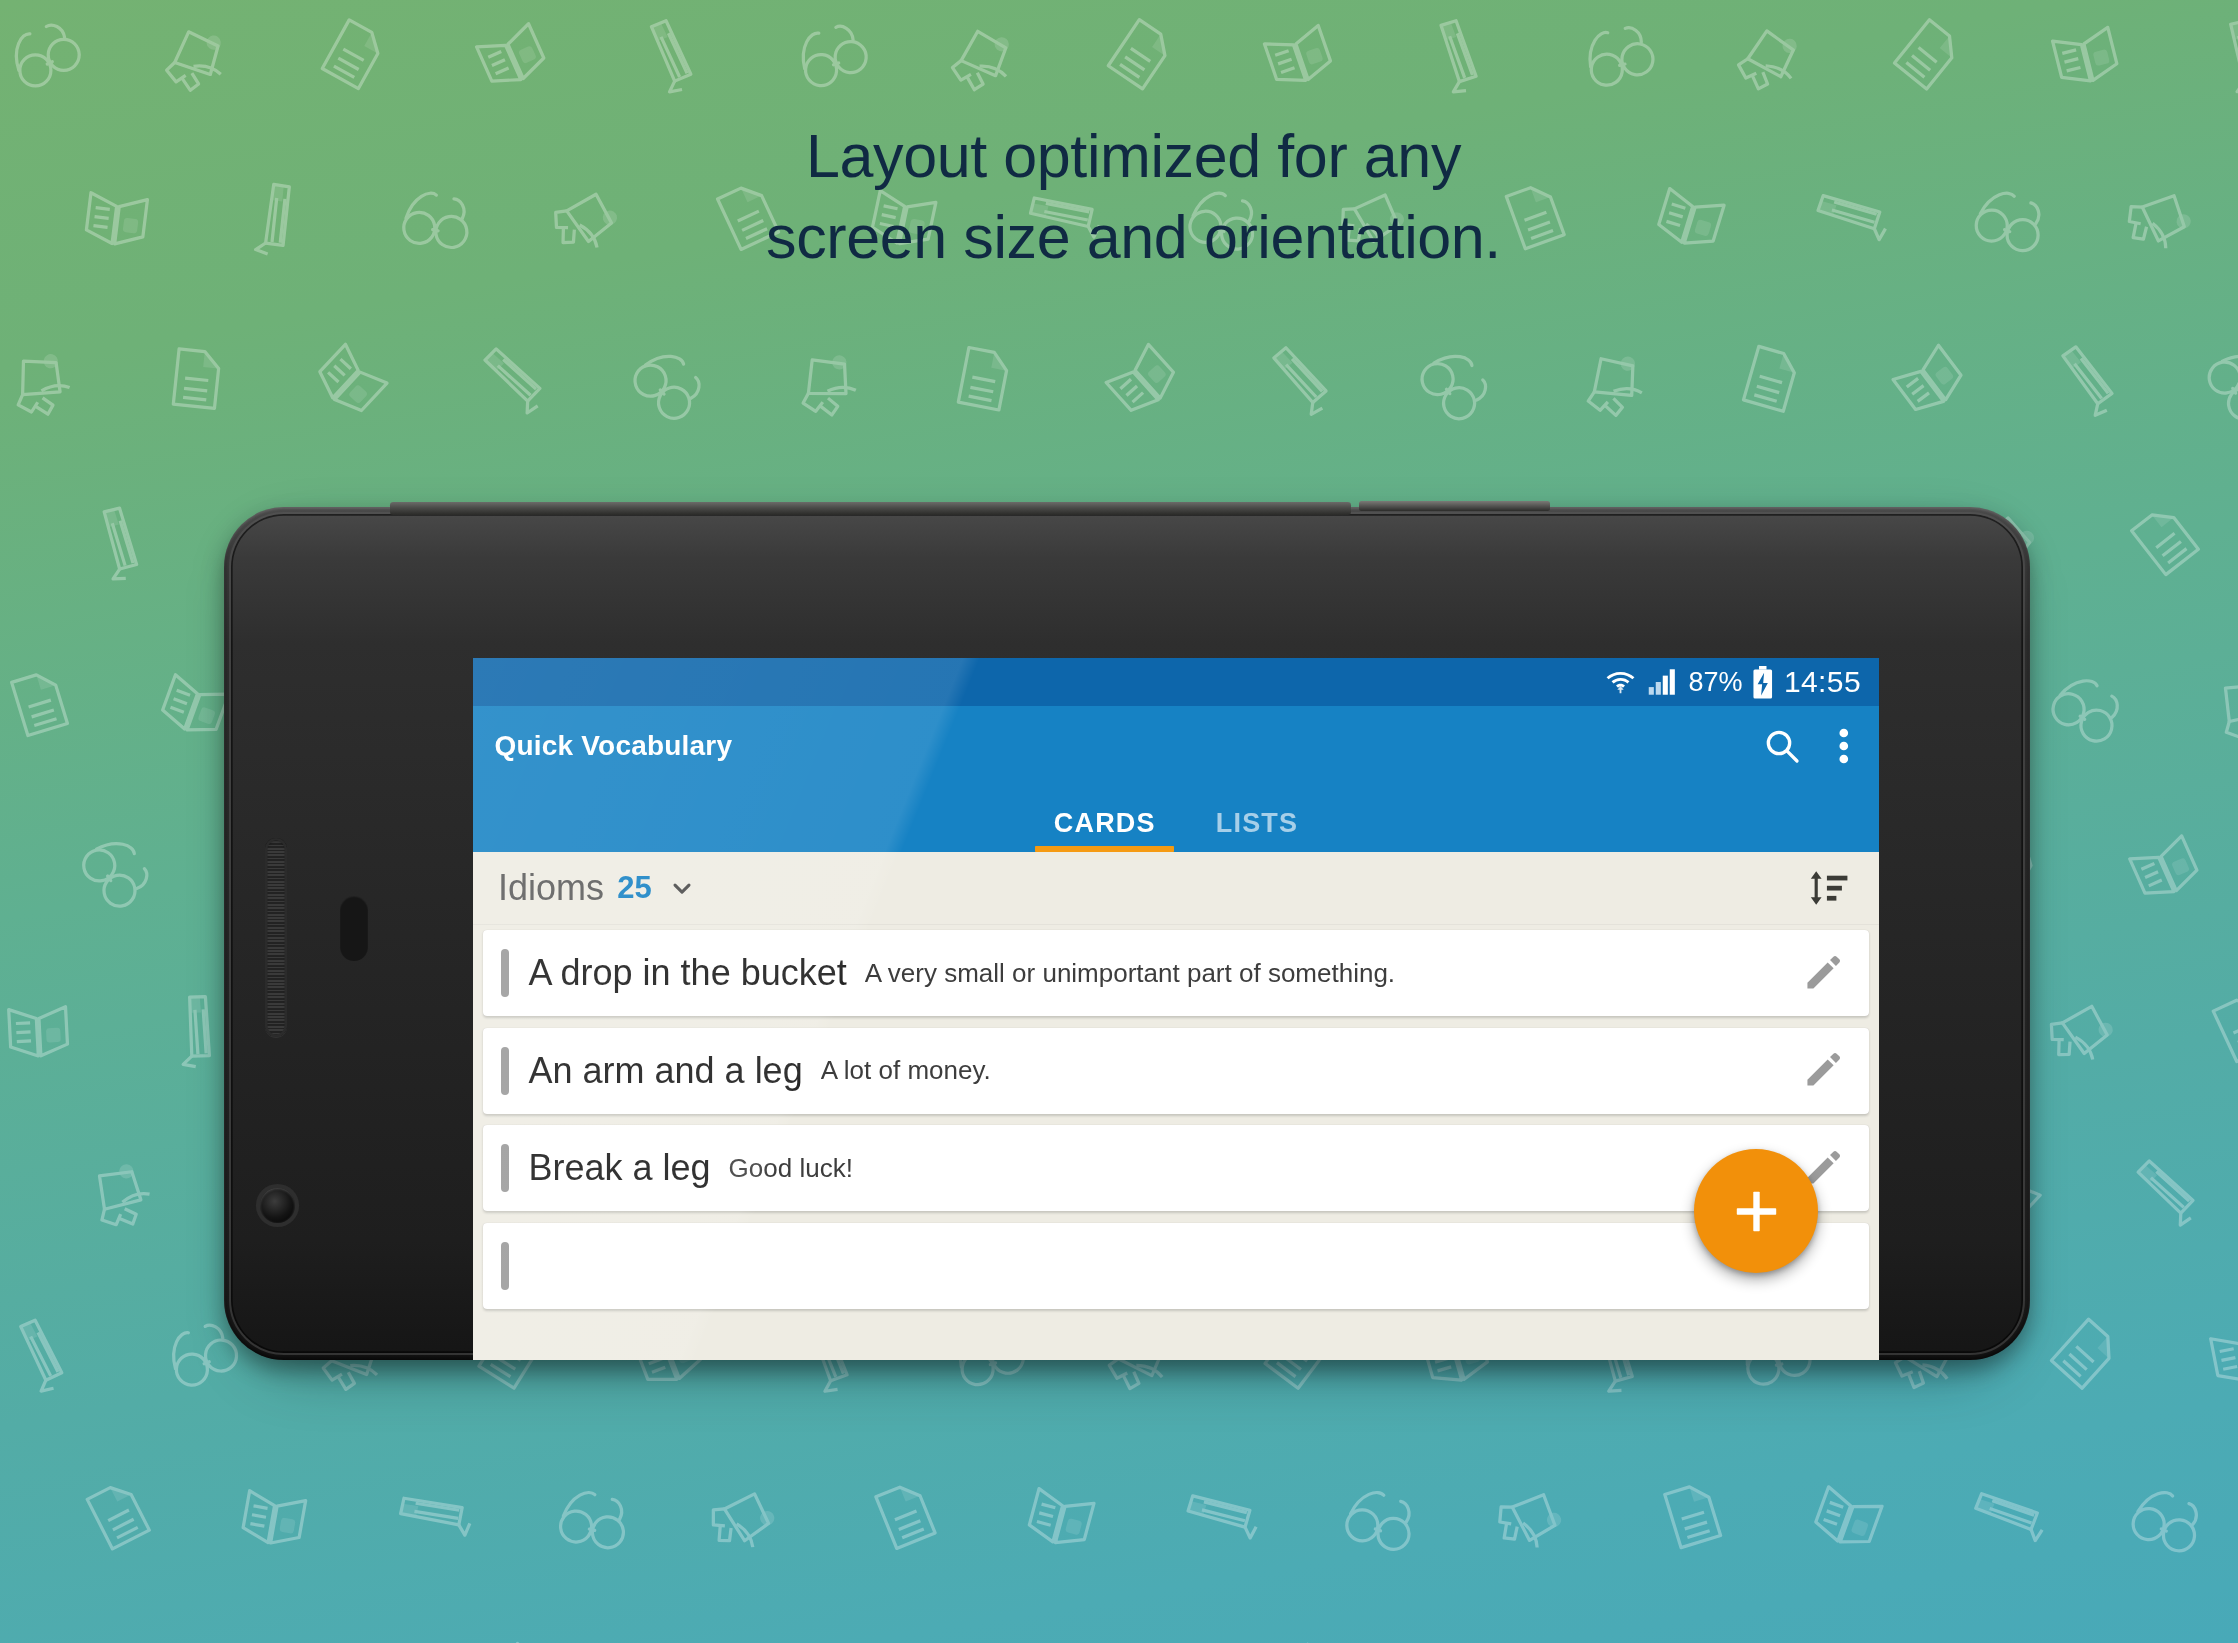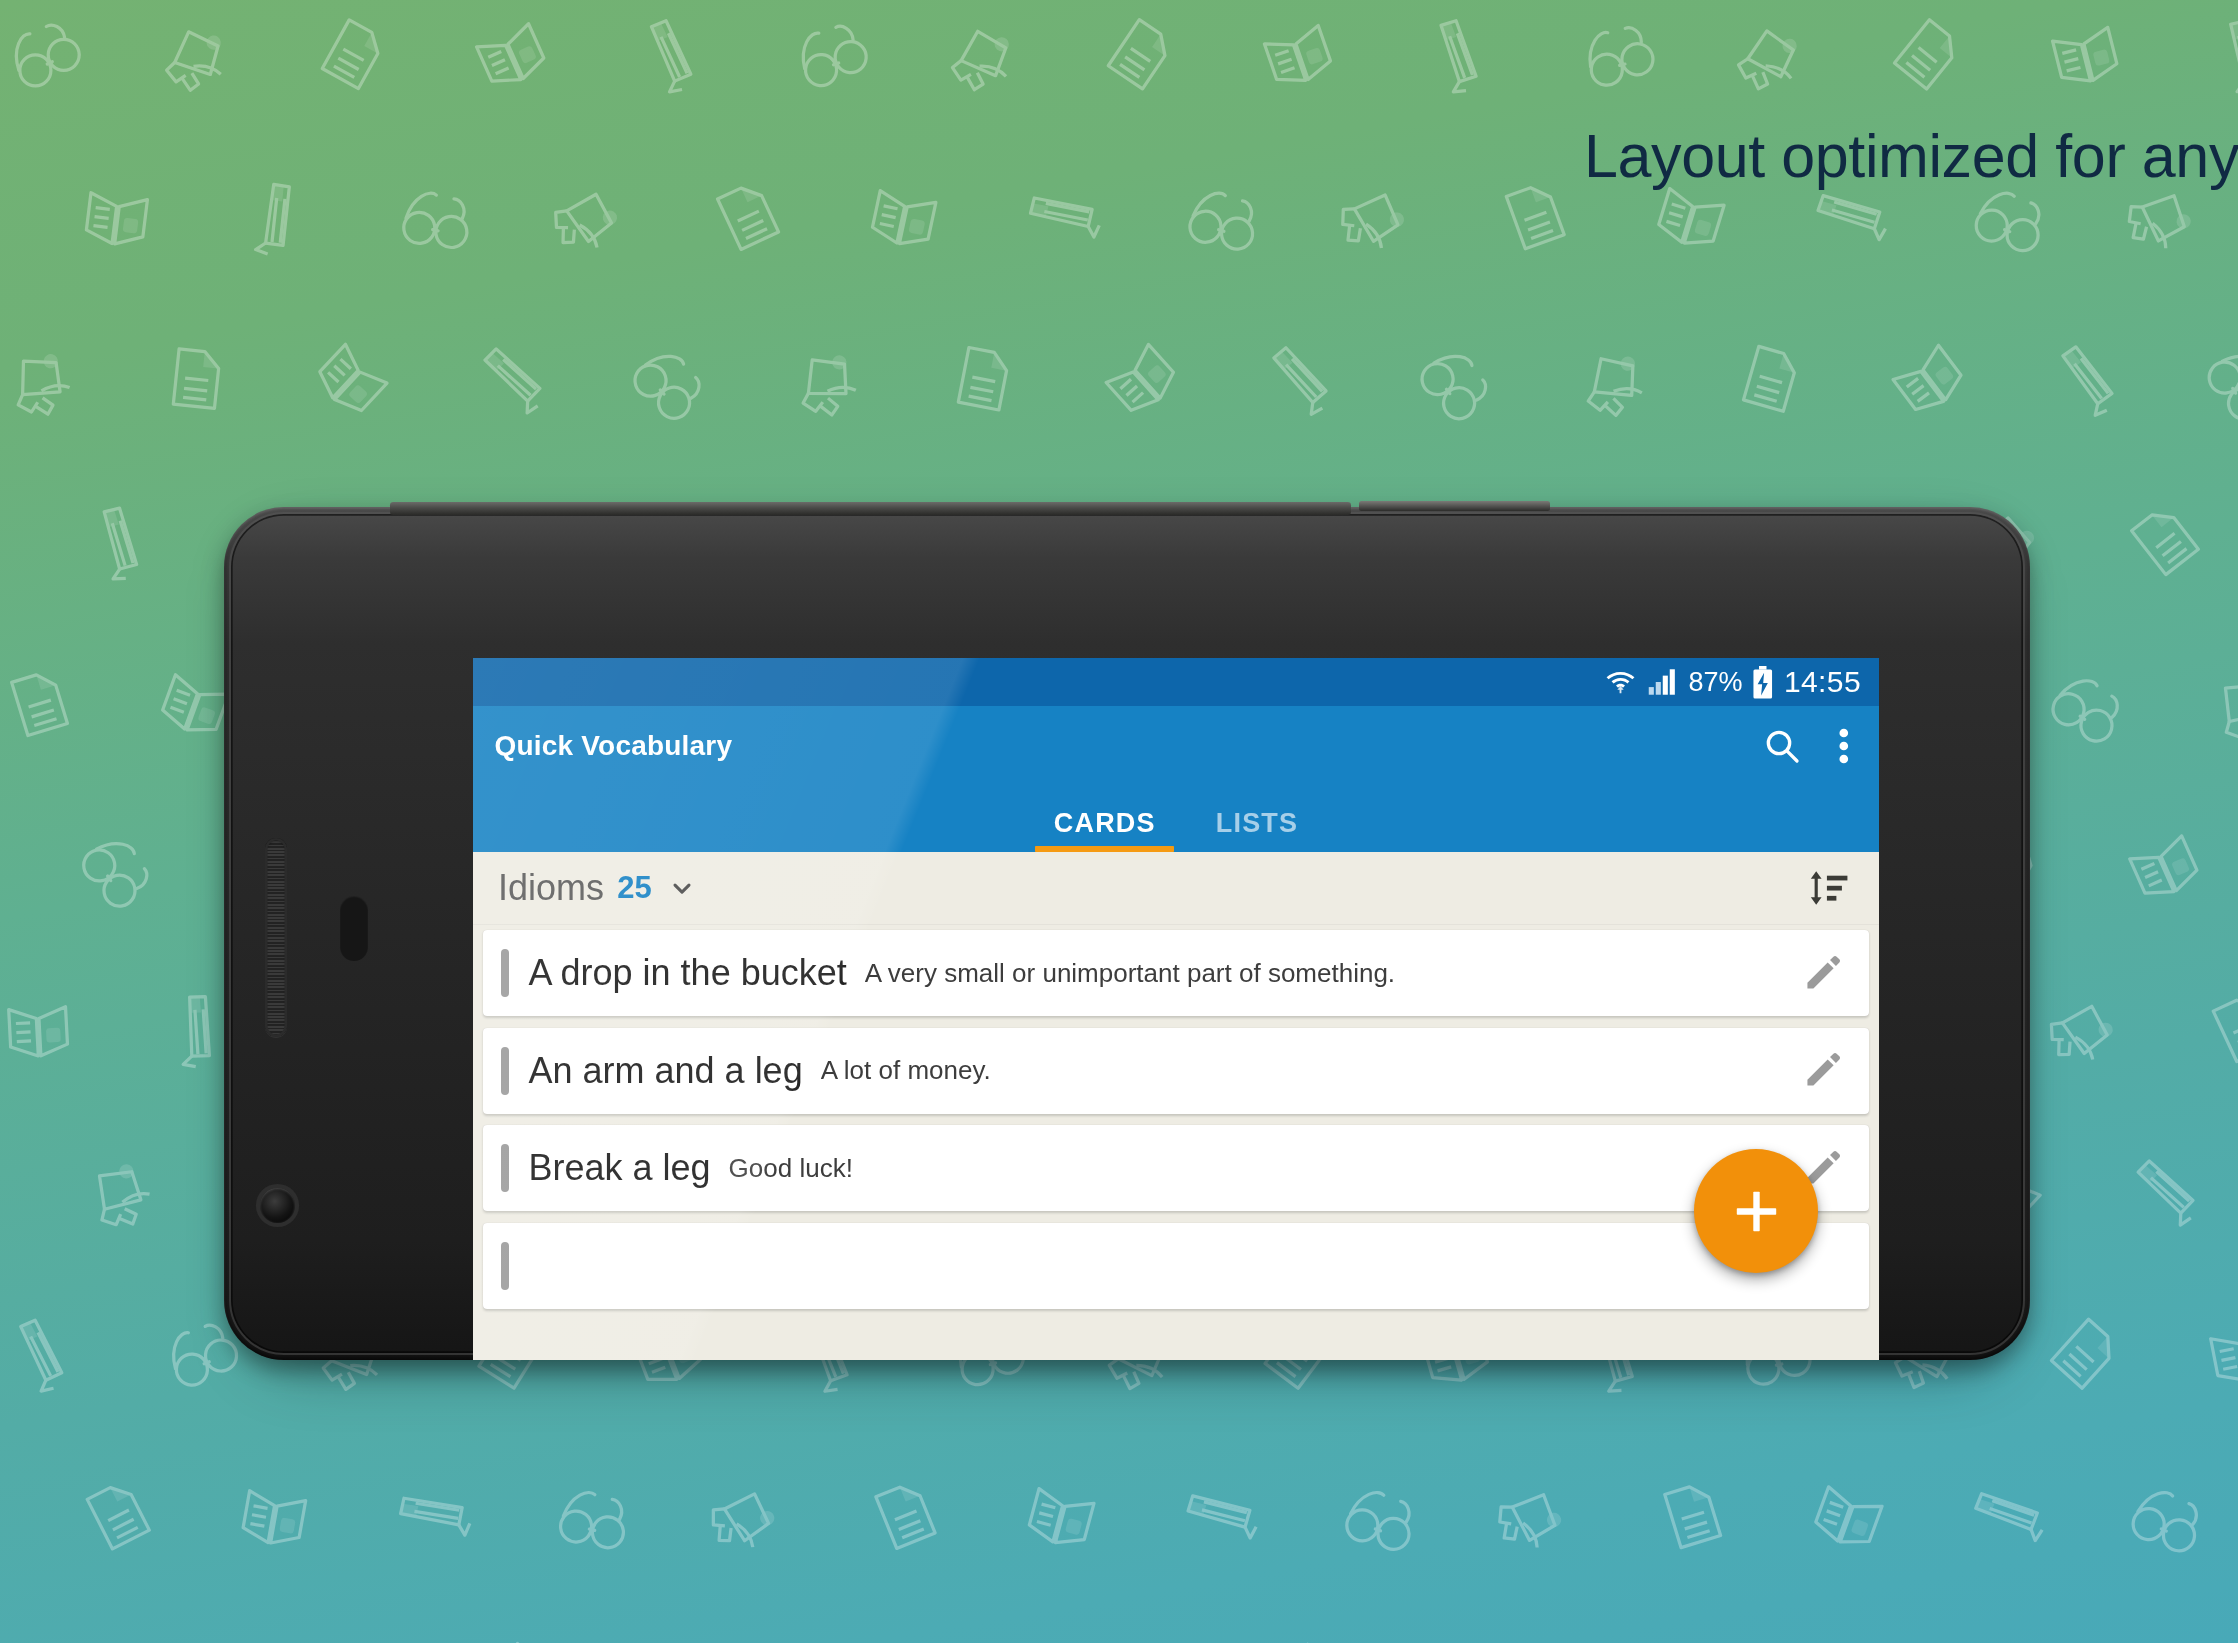--- a/index.html
+++ b/index.html
@@ -9,21 +9,21 @@
     position:relative;
     background: linear-gradient(170deg, #74b272 0%, #6eb177 18%, #5fb091 45%, #53aca6 70%, #4cabb4 88%, #48a9b8 100%);
   }
 
   
   #bg-pattern { position:absolute; inset:0; z-index:0; opacity:.30; pointer-events:none; }
 
   
   .headline {
     position:absolute; top:116px; left:0; width:2239px;
-    text-align:right; z-index:3;
+    text-align:center; z-index:3;
     color:#102a43;
     font-size:61px; line-height:1.33; font-weight:400;
     letter-spacing:-0.4px;
     padding-left:28px;
   }
   .headline .l2 { display:block; }
 
   
   #phone {
     position:absolute; left:224px; top:507px;
@@ -403,20 +403,21 @@
       <use xlink:href="#ic-pencil" transform="translate(2231,2220) rotate(34) scale(0.78)"></use>
       <use xlink:href="#ic-glasses" transform="translate(2421,2220) rotate(-19) scale(0.78)"></use>
       <use xlink:href="#ic-mega" transform="translate(2611,2220) rotate(18) scale(0.78)"></use>
       <use xlink:href="#ic-doc" transform="translate(2801,2220) rotate(-35) scale(0.78)"></use>
       <use xlink:href="#ic-book" transform="translate(2991,2220) rotate(2) scale(0.78)"></use>
     </g>
 </svg>
 
 <div class="headline">
   <span>Layout optimized for any</span>
+  <span class="l2">screen size and orientation.</span>
 </div>
 
 <div id="phone">
   <div class="phone-shadow"></div>
   <div class="phone-body">
     <div class="phone-rim"></div>
 
     <div class="ear-speaker"></div>
     <div class="proximity-sensor"></div>
     <div class="front-camera"></div>

